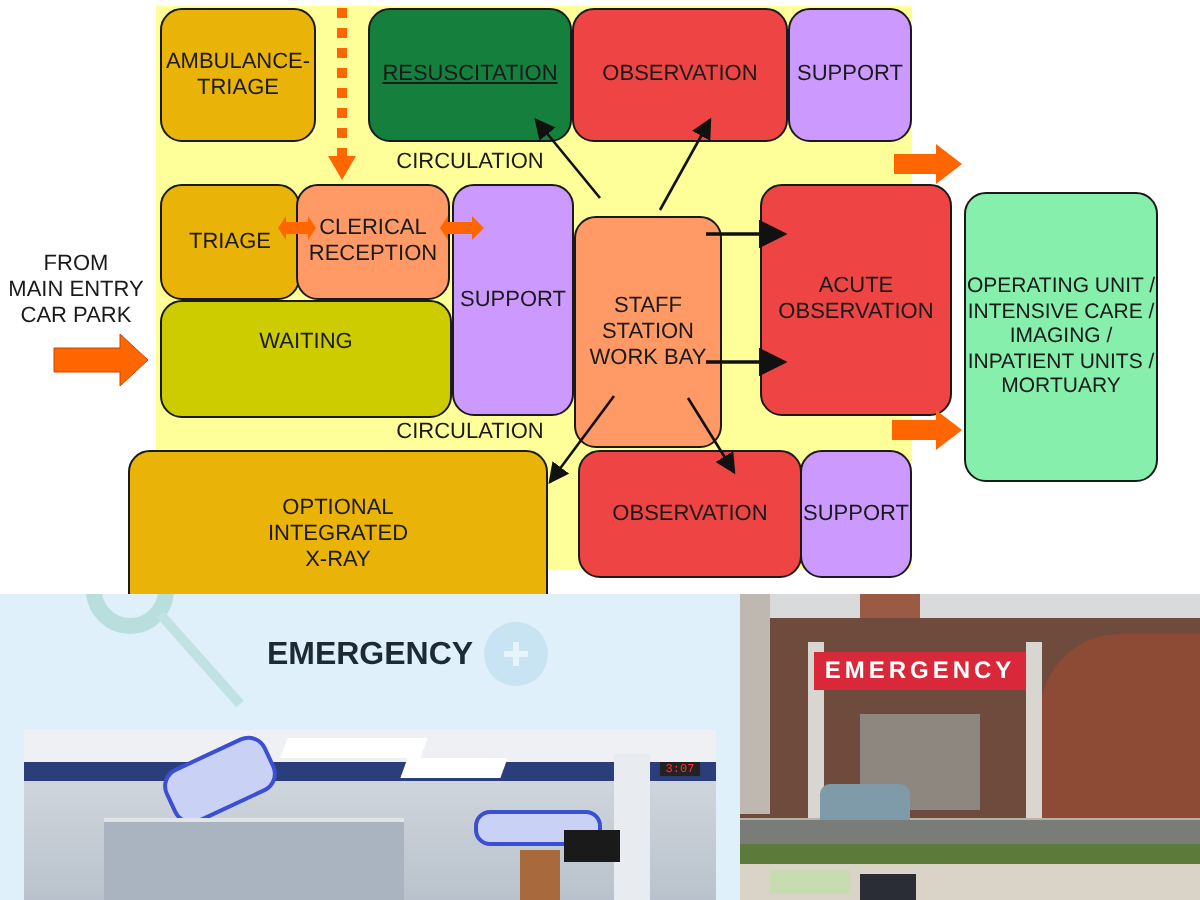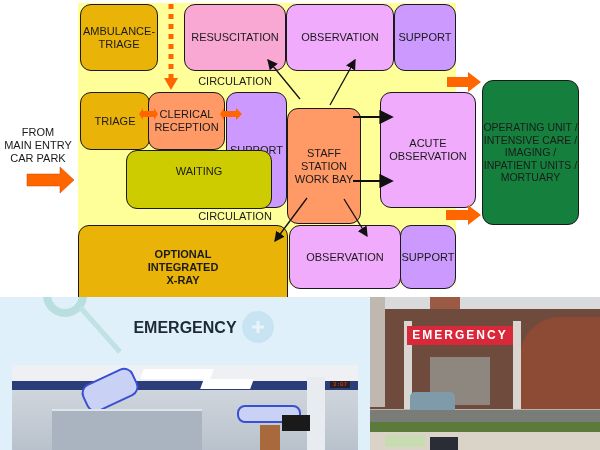--- a/index.html
+++ b/index.html
@@ -1,26 +1,26 @@
 <!DOCTYPE html>
 <html><head>
 <meta charset="utf-8">
 <style>
   html, body { margin:0; padding:0; }
   body { width:600px; height:450px; position:relative; overflow:hidden; background:#ffffff; font-family:"Liberation Sans", sans-serif; }
   .abs { position:absolute; }
   .yellow-bg { left:78px; top:3px; width:378px; height:282px; background:#ffff99; }
   .room { position:absolute; box-sizing:border-box; border:1.5px solid #1a1a1a; border-radius:11px; display:flex; align-items:center; justify-content:center; text-align:center; font-size:11px; line-height:13px; color:#1a1a1a; white-space:pre-line; }
   .teal { background:#eab308; }
-  .green { background:#f9a8d4; }
-  .cyan { background:#f0abfc; }
+  .green { background:#15803d;text-decoration:underline; }
+  .cyan { background:#ef4444; }
   .purple { background:#cc99ff; }
   .salmon { background:#ff9966; }
   .olive { background:#cccc00; }
-  .white { background:#15803d; }
+  .white { background:#86efac;margin-top:16px; }
   .label { position:absolute; font-size:11px; color:#1a1a1a; text-align:center; white-space:pre-line; line-height:13px; }
   .photo-left { left:0; top:297px; width:370px; height:153px; background:#dff0fa; overflow:hidden; }
   .photo-right { left:370px; top:297px; width:230px; height:153px; overflow:hidden; background:#b9b2a8; }
   .banner-title { position:absolute; left:0; width:370px; text-align:center; font-weight:bold; color:#1e2a33; font-family:"Liberation Sans", sans-serif; }
   svg { position:absolute; left:0; top:0; }
 </style>
 </head>
 <body>
 
 <div class="abs yellow-bg"></div>
@@ -35,25 +35,25 @@
 
 <div class="room teal" style="left:80px;top:92px;width:70px;height:58px;">TRIAGE</div>
 <div class="room salmon" style="left:148px;top:92px;width:77px;height:58px;text-align:center;">CLERICAL
 RECEPTION</div>
 <div class="room purple" style="left:226px;top:92px;width:61px;height:116px;">SUPPORT</div>
 <div class="room salmon" style="left:287px;top:108px;width:74px;height:116px;">STAFF
 STATION
 WORK BAY</div>
 <div class="room cyan" style="left:380px;top:92px;width:96px;height:116px;">ACUTE
 OBSERVATION</div>
-<div class="room olive" style="left:80px;top:150px;width:146px;height:59px;padding-bottom:16px;margin-left:46px;">WAITING</div>
+<div class="room olive" style="left:80px;top:150px;width:146px;height:59px;padding-bottom:16px;">WAITING</div>
 
 <div class="label" style="left:185px;top:210px;width:100px;">CIRCULATION</div>
 
-<div class="room teal" style="left:78px;top:225px;width:210px;height:84px;font-weight:bold;">OPTIONAL
+<div class="room teal" style="left:64px;top:225px;width:210px;height:84px;">OPTIONAL
 INTEGRATED
 X-RAY</div>
 <div class="room cyan" style="left:289px;top:225px;width:112px;height:64px;">OBSERVATION</div>
 <div class="room purple" style="left:400px;top:225px;width:56px;height:64px;">SUPPORT</div>
 
 <div class="room white" style="left:482px;top:80px;width:97px;height:145px;font-size:10.5px;line-height:12.5px;">OPERATING UNIT /
 INTENSIVE CARE /
 IMAGING /
 INPATIENT UNITS /
 MORTUARY</div>

